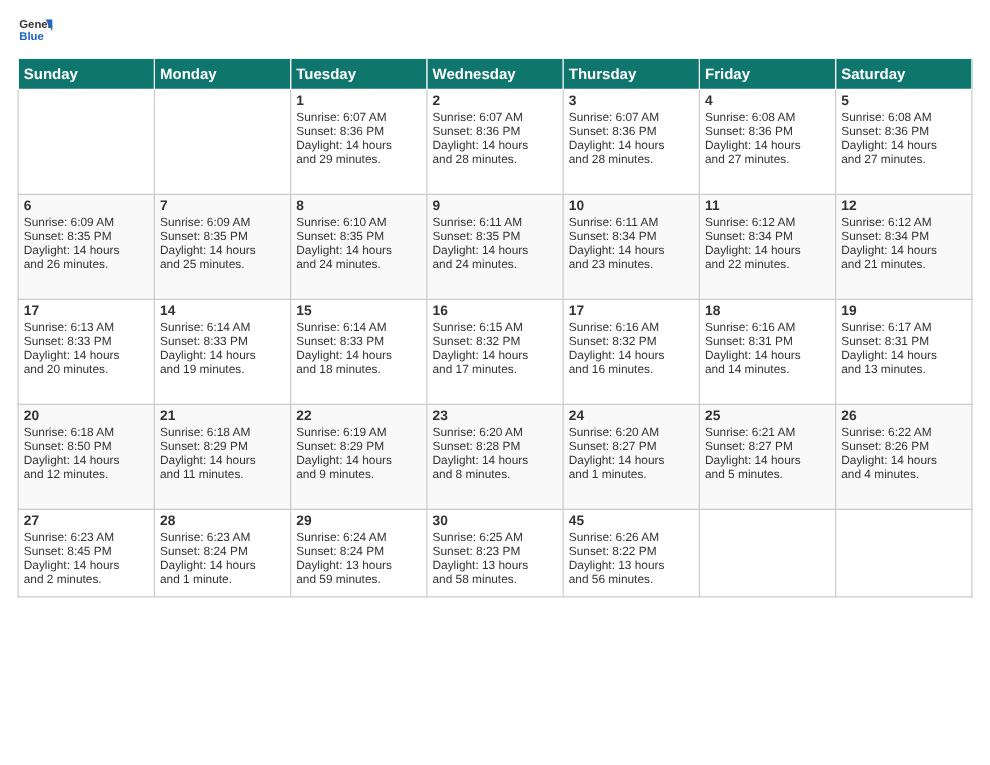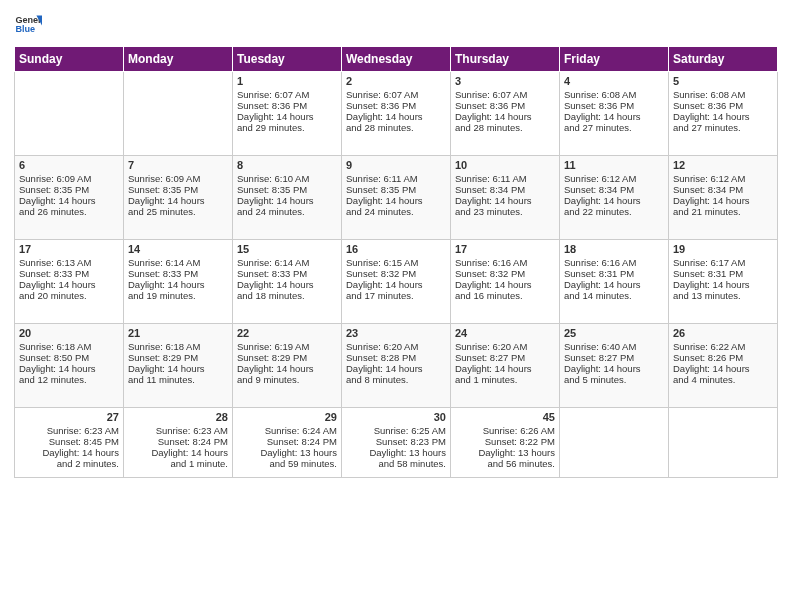--- a/index.html
+++ b/index.html
@@ -42,41 +42,40 @@
     .location {
       font-size: 14px;
       color: #333;
     }
     .calendar {
       width: 100%;
       border-collapse: collapse;
       table-layout: fixed;
     }
     .calendar th {
-      background: #701a75;
+      background: #0f766e;
       color: #fff;
       font-size: 12px;
       font-weight: bold;
       padding: 5px 4px;
       text-align: left;
       border: 1px solid #fff;
       margin-left: 20px;
     }
     .calendar td {
       border: 1px solid #ccc;
       vertical-align: top;
       padding: 3px 4px;
       font-size: 9.5px;
       color: #333;
       height: 84px;
       background: #fff;
     }
     .calendar tr:last-child td {
       height: 70px;
-      text-align: right;
     }
     .day-num {
       font-size: 11px;
       font-weight: bold;
       display: block;
       margin-bottom: 2px;
     }
     .empty-cell {
       background: #f5f5f5;
     }
@@ -287,21 +286,21 @@
           </td>
           <td>
             <span class="day-num">24</span>
             <div>Sunrise: 6:20 AM</div>
             <div>Sunset: 8:27 PM</div>
             <div>Daylight: 14 hours</div>
             <div>and 1 minutes.</div>
           </td>
           <td>
             <span class="day-num">25</span>
-            <div>Sunrise: 6:40 AM</div>
+            <div>Sunrise: 6:21 AM</div>
             <div>Sunset: 8:27 PM</div>
             <div>Daylight: 14 hours</div>
             <div>and 5 minutes.</div>
           </td>
           <td>
             <span class="day-num">26</span>
             <div>Sunrise: 6:22 AM</div>
             <div>Sunset: 8:26 PM</div>
             <div>Daylight: 14 hours</div>
             <div>and 4 minutes.</div>

